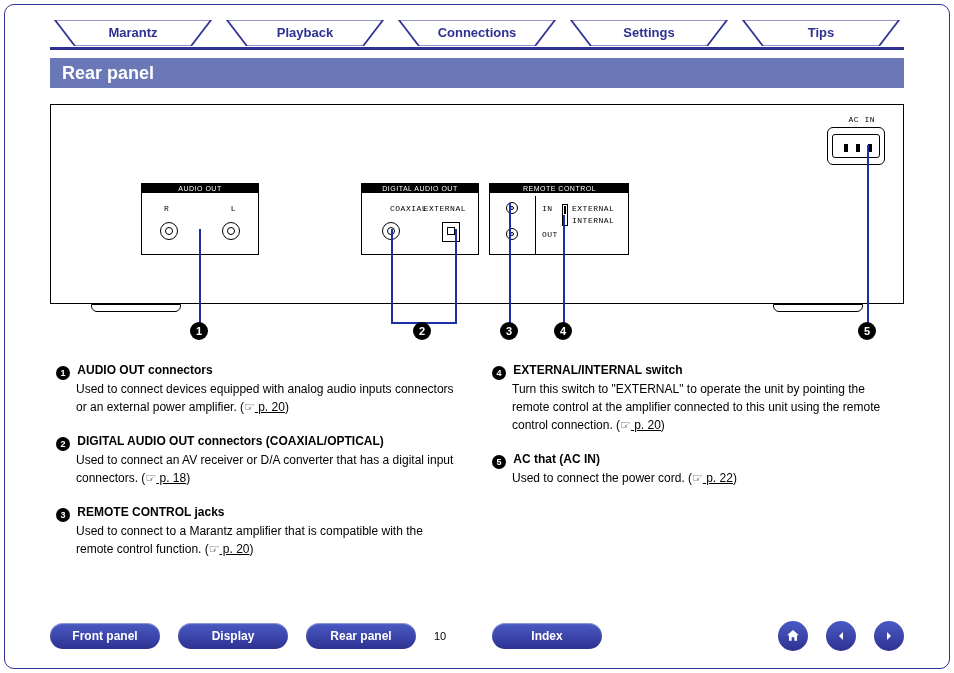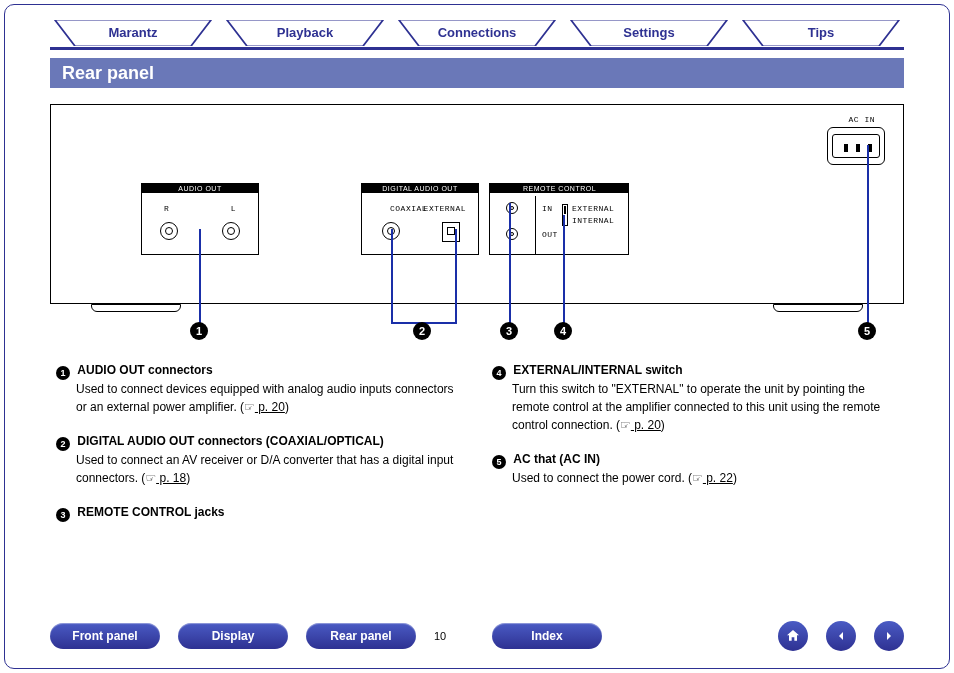--- a/index.html
+++ b/index.html
@@ -265,20 +265,23 @@
     <div class="desc-item">
       <span class="num">2</span>
       <span class="title">DIGITAL AUDIO OUT connectors (COAXIAL/OPTICAL)</span>
       <span class="body">
         <span>Used to connect an AV receiver or D/A converter that has a digital input connectors.  (</span><span class="hand">☞</span><a class="ref"> p. 18</a><span>)</span>
       </span>
     </div>
     <div class="desc-item">
       <span class="num">3</span>
       <span class="title">REMOTE CONTROL jacks</span>
+      <span class="body">
+        <span>Used to connect to a Marantz amplifier that is compatible with the remote control function.  (</span><span class="hand">☞</span><a class="ref"> p. 20</a><span>)</span>
+      </span>
     </div>
   </div>
   <div class="desc-col">
     <div class="desc-item">
       <span class="num">4</span>
       <span class="title">EXTERNAL/INTERNAL switch</span>
       <span class="body">
         <span>Turn this switch to "EXTERNAL" to operate the unit by pointing the remote control at the amplifier connected to this unit using the remote control connection.  (</span><span class="hand">☞</span><a class="ref"> p. 20</a><span>)</span>
       </span>
     </div>

